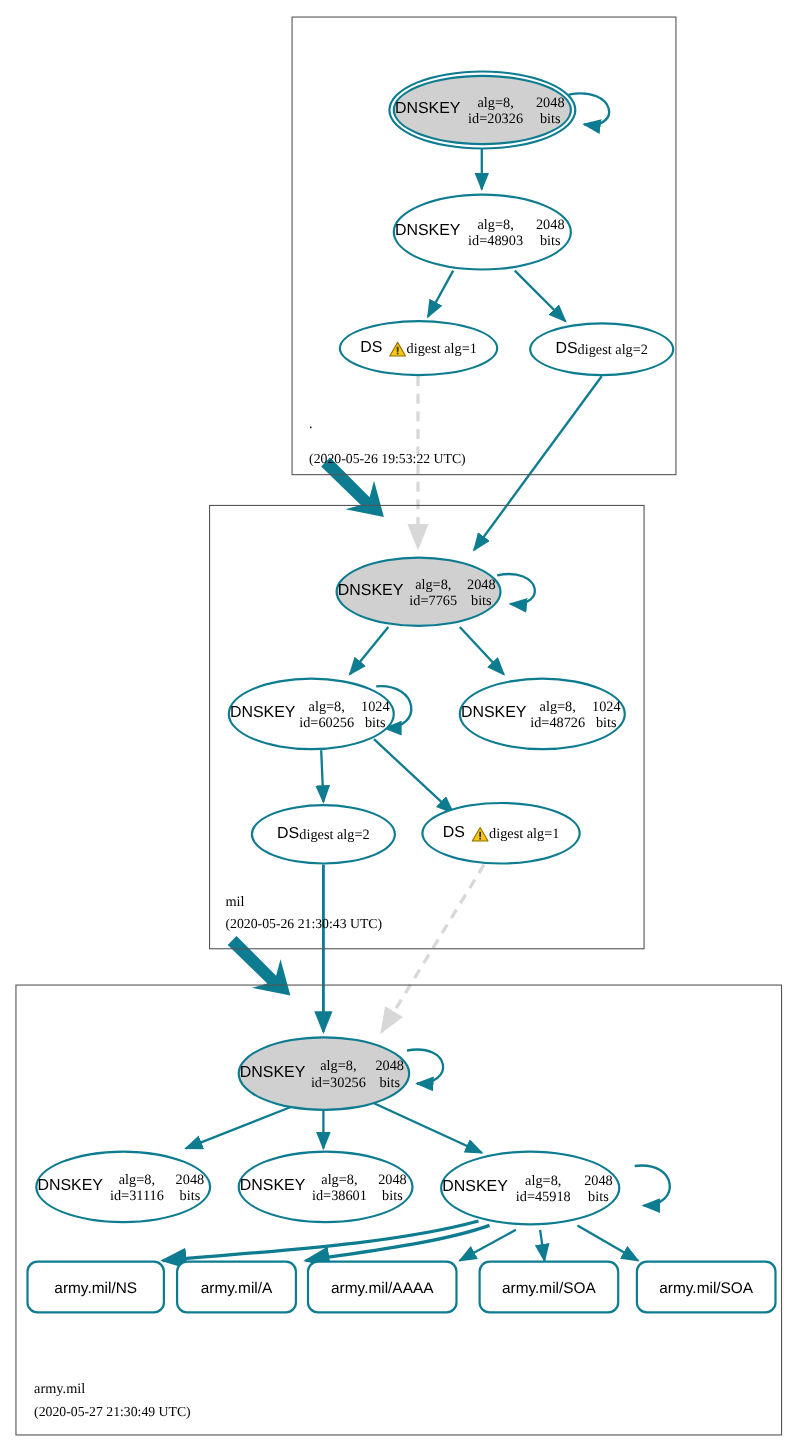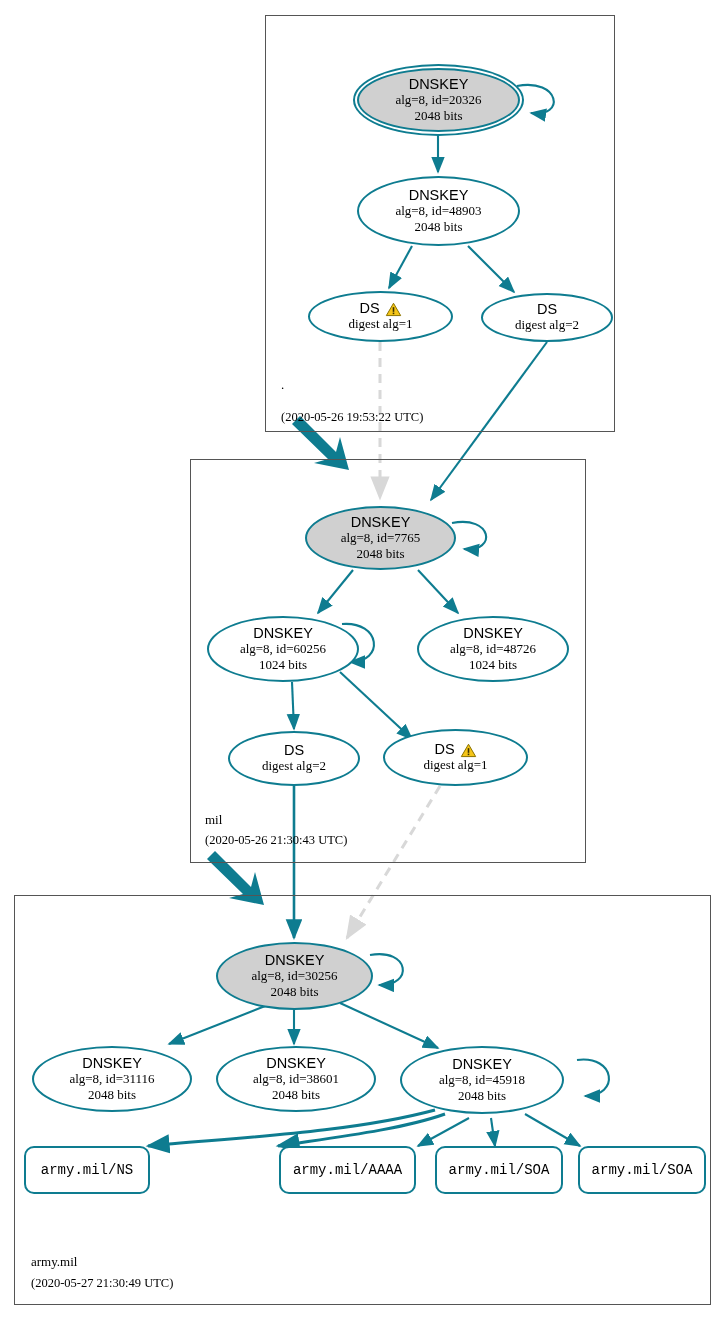--- a/index.html
+++ b/index.html
@@ -3,29 +3,29 @@
 <meta charset="utf-8">
 <style>
   html,body{margin:0;padding:0;background:#ffffff;}
   body{width:728px;height:1320px;position:relative;
        font-family:"Liberation Sans",sans-serif;overflow:hidden;}
   #stage{position:absolute;left:0;top:0;width:728px;height:1320px;}
   svg.layer{position:absolute;left:0;top:0;width:728px;height:1320px;}
   .zone-box{position:absolute;border:1px solid #555555;background:transparent;box-sizing:border-box;}
   .zone-label{position:absolute;font-family:"Liberation Serif",serif;font-size:13px;color:#000;white-space:nowrap;}
   .zone-time{position:absolute;font-family:"Liberation Serif",serif;font-size:12.5px;color:#000;white-space:nowrap;}
-  .node{position:absolute;display:flex;flex-direction:column;align-items:center;
+  .node{position:absolute;display:flex;flex-direction:row;align-items:center;
         justify-content:center;text-align:center;box-sizing:border-box;}
   .ellipse{border:2px solid #0e7c90;border-radius:50%;background:#ffffff;}
   .ellipse.anchor{background:#d0d0d0;box-shadow:0 0 0 2px #ffffff,0 0 0 4px #0e7c90;}
   .ellipse.secure{background:#d0d0d0;}
   .rrset{border:2px solid #0e7c90;border-radius:10px;background:#ffffff;}
   .ttl1{font-family:"Liberation Sans",sans-serif;font-size:14.5px;color:#000;line-height:1.05;}
   .ttl1b{font-family:"Liberation Serif",serif;font-size:13px;color:#000;line-height:1.18;}
-  .rrlabel{font-family:Liberation Mono, monospace;font-size:14px;color:#000;}
+  .rrlabel{font-family:Liberation Sans, sans-serif;font-size:14px;color:#000;}
   .dsmain{display:flex;align-items:center;justify-content:center;gap:5px;}
   .warn{display:inline-block;width:17px;height:15px;position:relative;top:1px;}
 </style>
 </head>
 <body>
 
 <div id="stage">
 
   <svg class="layer" viewBox="0 0 728 1320">
     <defs>
@@ -198,20 +198,23 @@
 
   <div class="node ellipse" style="left:400px;top:1046px;width:164px;height:68px;">
     <div class="ttl1">DNSKEY</div>
     <div class="ttl1b">alg=8, id=45918</div>
     <div class="ttl1b">2048 bits</div>
   </div>
 
   <div class="node rrset" style="left:24px;top:1146px;width:126px;height:48px;">
     <span class="rrlabel">army.mil/NS</span>
   </div>
+  <div class="node rrset" style="left:160px;top:1146px;width:110px;height:48px;">
+    <span class="rrlabel">army.mil/A</span>
+  </div>
   <div class="node rrset" style="left:279px;top:1146px;width:137px;height:48px;">
     <span class="rrlabel">army.mil/AAAA</span>
   </div>
   <div class="node rrset" style="left:435px;top:1146px;width:128px;height:48px;">
     <span class="rrlabel">army.mil/SOA</span>
   </div>
   <div class="node rrset" style="left:578px;top:1146px;width:128px;height:48px;">
     <span class="rrlabel">army.mil/SOA</span>
   </div>
 

